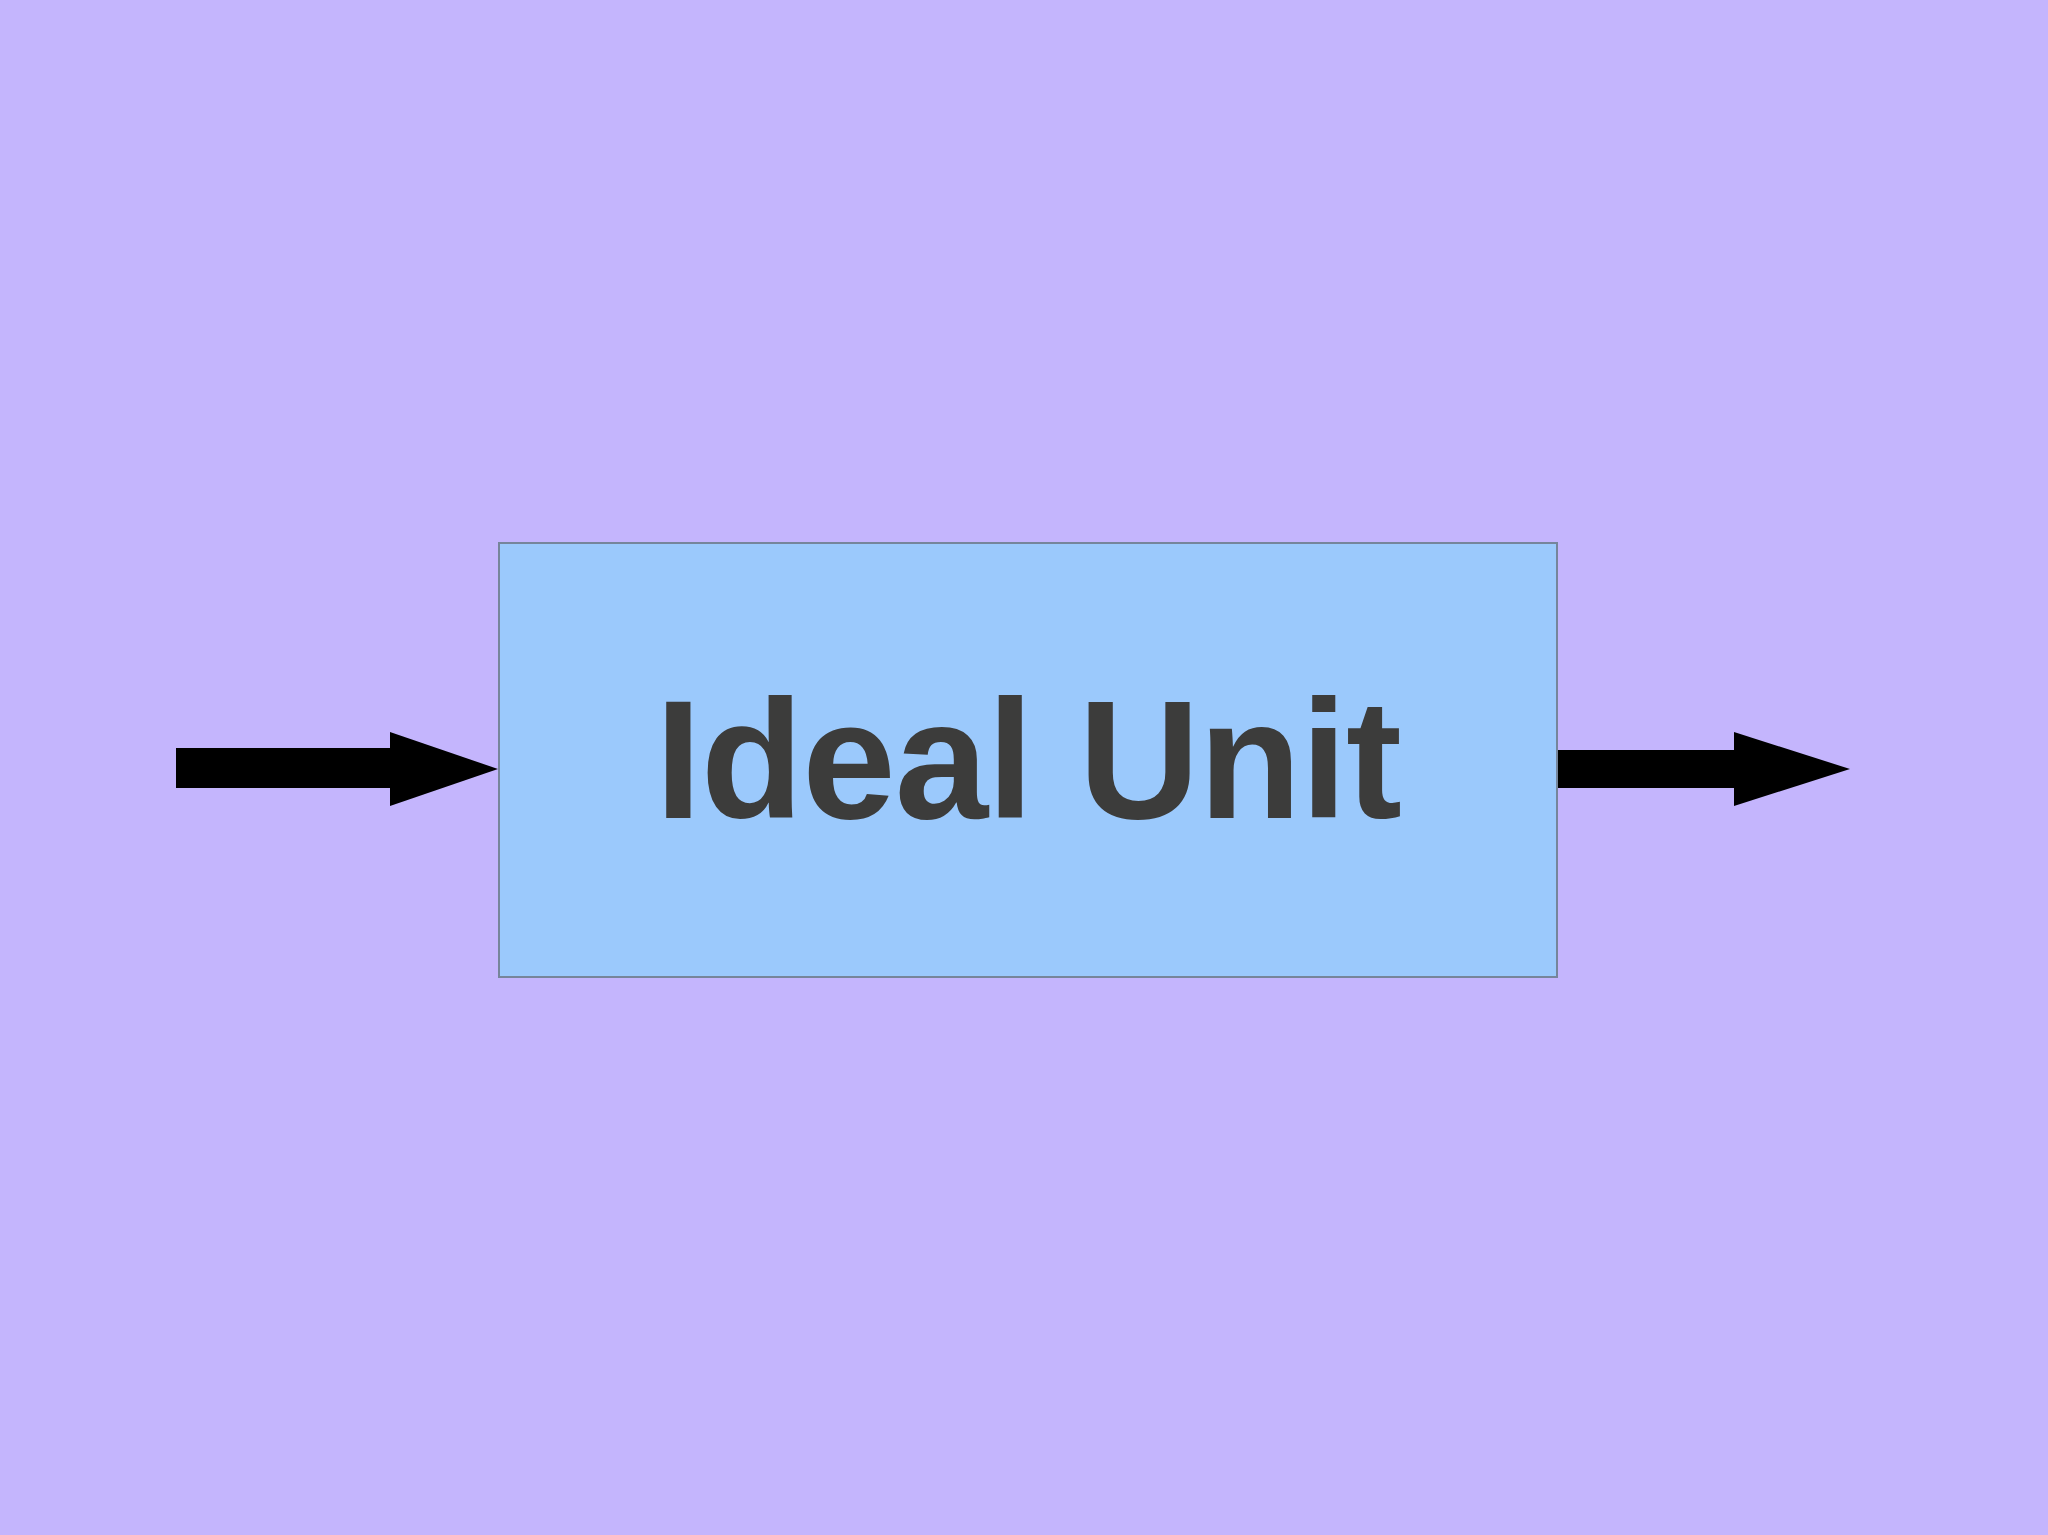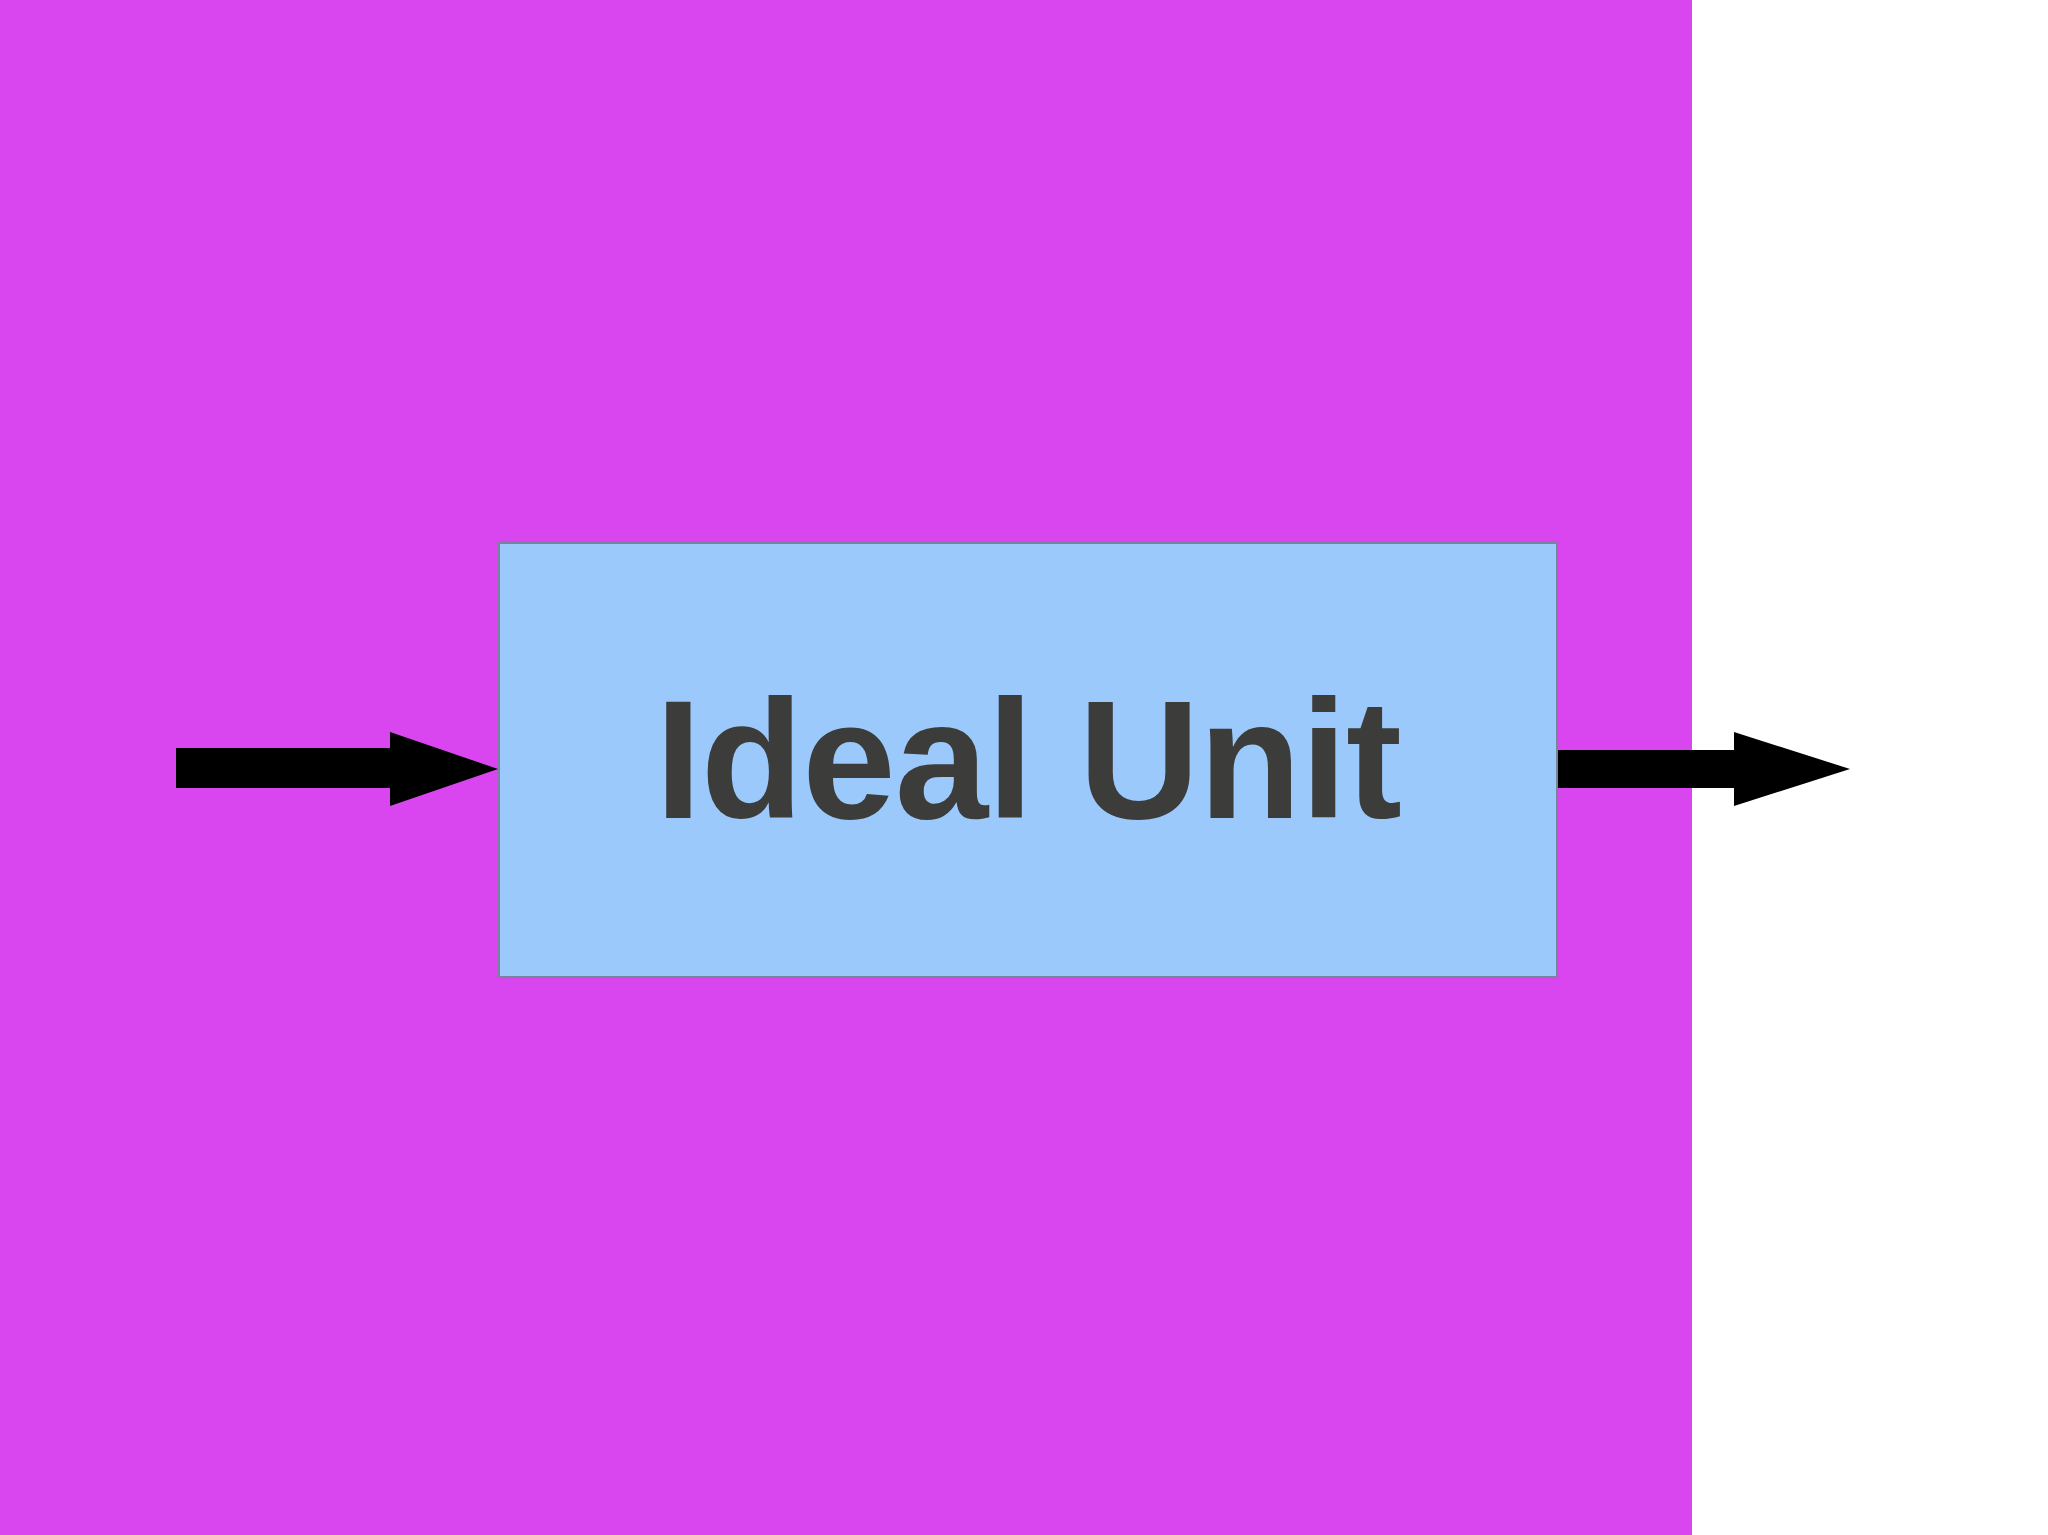--- a/index.html
+++ b/index.html
@@ -8,23 +8,23 @@
     background: #ffffff;
   }
   body {
     width: 2048px;
     height: 1535px;
     overflow: hidden;
     font-family: "Liberation Sans", sans-serif;
   }
   #diagram-canvas {
     position: relative;
-    width: 1692px;
+    width: 2048px;
     height: 1535px;
-    background: #d946ef;
+    background: #c4b5fd;
   }
   #diagram-svg {
     position: absolute;
     inset: 0;
     width: 2048px;
     height: 1535px;
     display: block;
   }
   .node-label {
     position: absolute;

